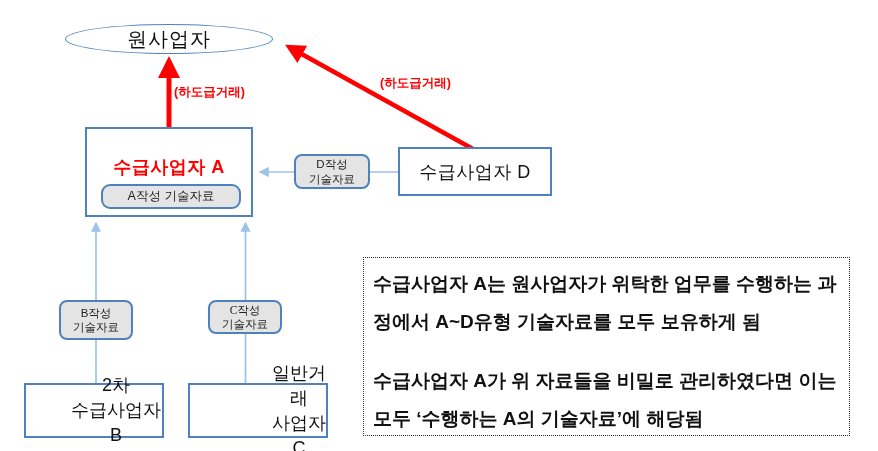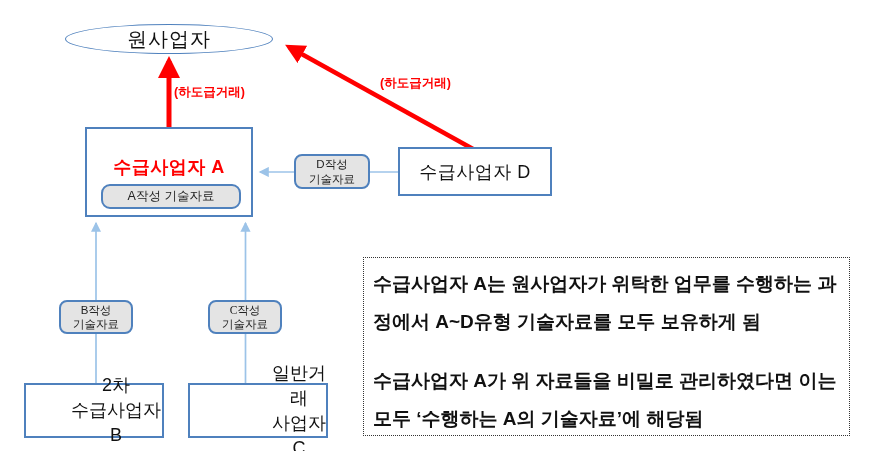--- a/index.html
+++ b/index.html
@@ -81,21 +81,21 @@
     border: 2px solid #4f81bd;
     border-radius: 8px;
     display: flex; align-items: center; justify-content: center;
     text-align: center;
     font-size: 11.5px;
     line-height: 14.5px;
     color: #222222;
     white-space: pre-line;
   }
   .chip-d { left: 294px; top: 154px; width: 76px; height: 35px; }
-  .chip-b { left: 59px;  top: 300px; width: 74px; height: 34px; }
+  .chip-b { left: 59px;  top: 300px; width: 74px; height: 40px; }
   .chip-c { left: 208px; top: 300px; width: 74px; height: 34px; font-family: Liberation Serif, serif; }
 
   
   .tx-label {
     position: absolute;
     font-size: 12.5px;
     font-weight: bold;
     color: #ff0000;
     white-space: nowrap;
   }

